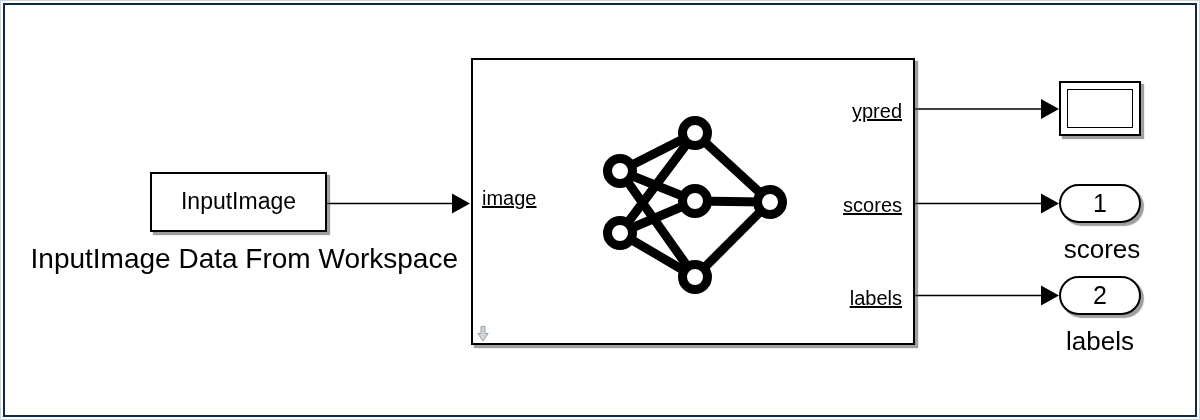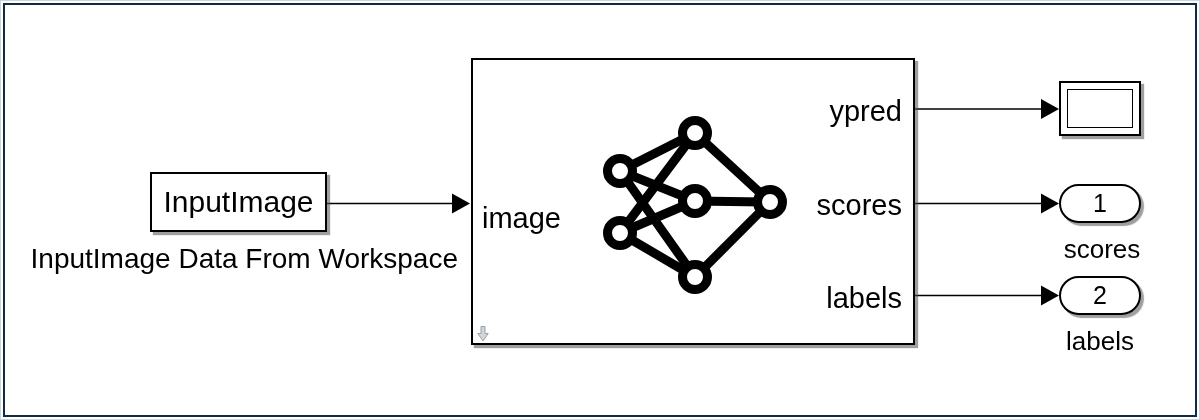--- a/index.html
+++ b/index.html
@@ -27,32 +27,33 @@
   }
   .block {
     position: absolute;
     background: #ffffff;
     border: 2px solid #000000;
     box-sizing: border-box;
     box-shadow: 3px 3px 1px rgba(80,80,80,0.55);
   }
   #from-workspace {
     left: 150px; top: 172px; width: 177px; height: 60px;
-    font-size: 30px; line-height: 55px; text-align: center;
+    font-size: 23px; line-height: 55px; text-align: center;
     white-space: nowrap;
   }
   #classifier-block {
     left: 471px; top: 58px; width: 444px; height: 287px;
   }
   .port-label {
     position: absolute;
-    font-size: 29px; line-height: 28px;
+    font-size: 20px; line-height: 28px;
     white-space: nowrap;
+    text-decoration: underline;
   }
-  #port-image  { left: 9px;  top: 144px; }
+  #port-image  { left: 9px;  top: 124px; }
   #port-ypred  { right: 11px; top: 37px;  }
   #port-scores { right: 11px; top: 131px; }
   #port-labels { right: 11px; top: 224px; }
   #nn-icon { position: absolute; left: 0; top: 0; width: 440px; height: 283px; }
   #subsystem-badge { position: absolute; left: 4px; top: 266px; width: 12px; height: 16px; }
   .caption {
     position: absolute;
     font-size: 28px; line-height: 32px;
     text-align: right; white-space: nowrap;
   }

